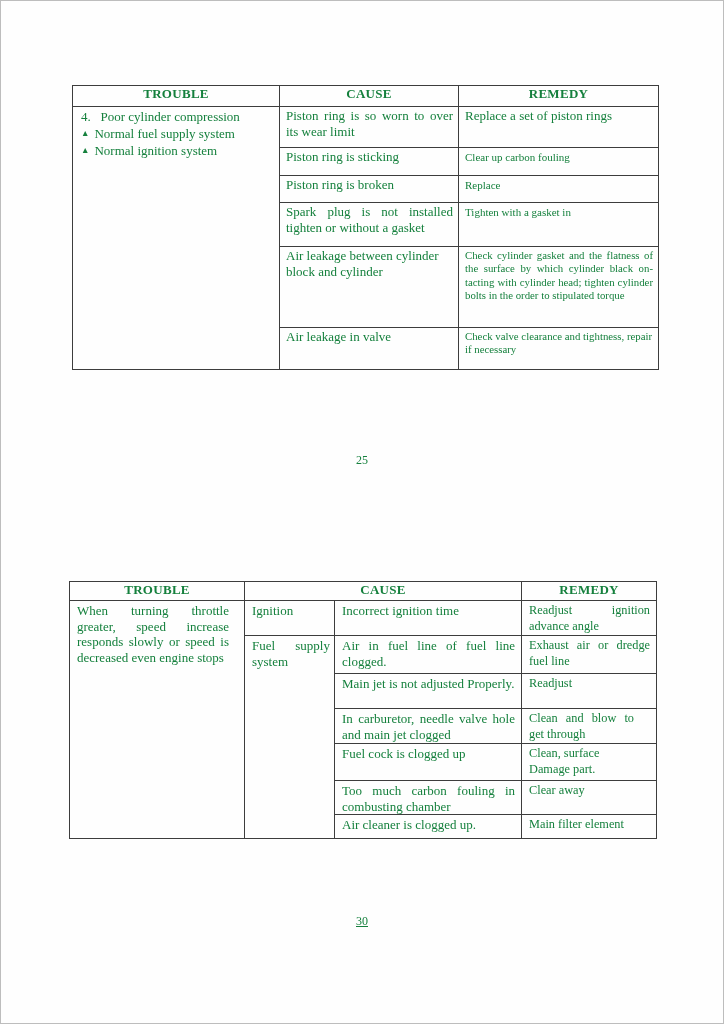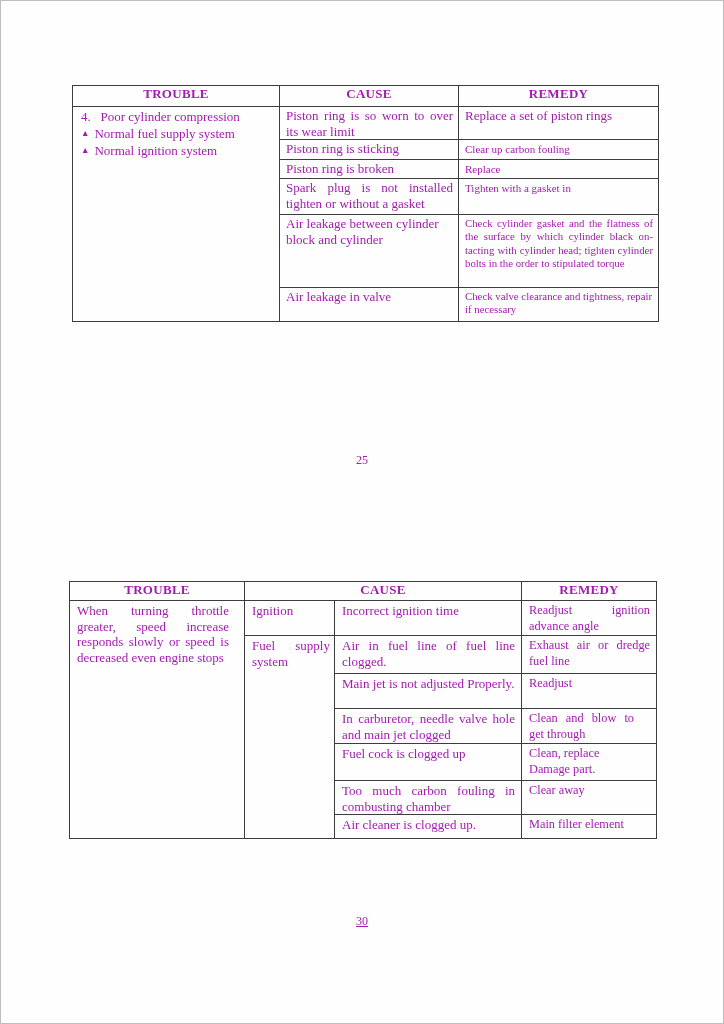--- a/index.html
+++ b/index.html
@@ -1,25 +1,25 @@
 <!DOCTYPE html>
 <html><head>
 <meta charset="utf-8">
 <style>
   html,body{margin:0;padding:0;background:#ffffff;}
   .page{
     position:relative;width:722px;height:1022px;margin:0;
     background:#fefefe;border:1px solid #bdbdbd;
     font-family:"Liberation Serif","DejaVu Serif",serif;
-    color:#a21caf;overflow:hidden;
+    color:#15803d;overflow:hidden;
   }
   table{border-collapse:collapse;table-layout:fixed;position:absolute;}
   th,td{border:1px solid #3d3d3d;vertical-align:top;overflow:hidden;}
   th{font-weight:bold;font-size:13px;text-align:center;letter-spacing:.3px;padding:0;}
-  td{font-size:13px;line-height:15.5px;padding:1px 5px 0 6px;}
+  td{font-size:13px;line-height:15.5px;padding:1px 5px 8px 6px;}
   .j{text-align:justify;}
   
   .t1{left:71px;top:84px;width:586px;}
   .t1 th{height:20px;}
   .t1 .r1 td{height:31px;}
   .t1 .r2 td{height:16px;}
   .t1 .r3 td{height:15px;}
   .t1 .r4 td{height:32px;}
   .t1 .r5 td{height:70px;}
   .t1 .r6 td{height:31px;}
@@ -142,21 +142,21 @@
       </tr>
       <tr class="s4">
         <td class="j">In carburetor, needle valve hole and main jet clogged</td>
         <td class="remedy2">
           <div class="narrow105">Clean and blow to get through</div>
         </td>
       </tr>
       <tr class="s5">
         <td>Fuel cock is clogged up</td>
         <td class="remedy2">
-          <div class="narrow90">Clean, replace Damage part.</div>
+          <div class="narrow90">Clean, surface Damage part.</div>
         </td>
       </tr>
       <tr class="s6">
         <td class="j">Too much carbon fouling in combusting chamber</td>
         <td class="remedy2">Clear away</td>
       </tr>
       <tr class="s7">
         <td>Air cleaner is clogged up.</td>
         <td class="remedy2">Main filter element</td>
       </tr>

